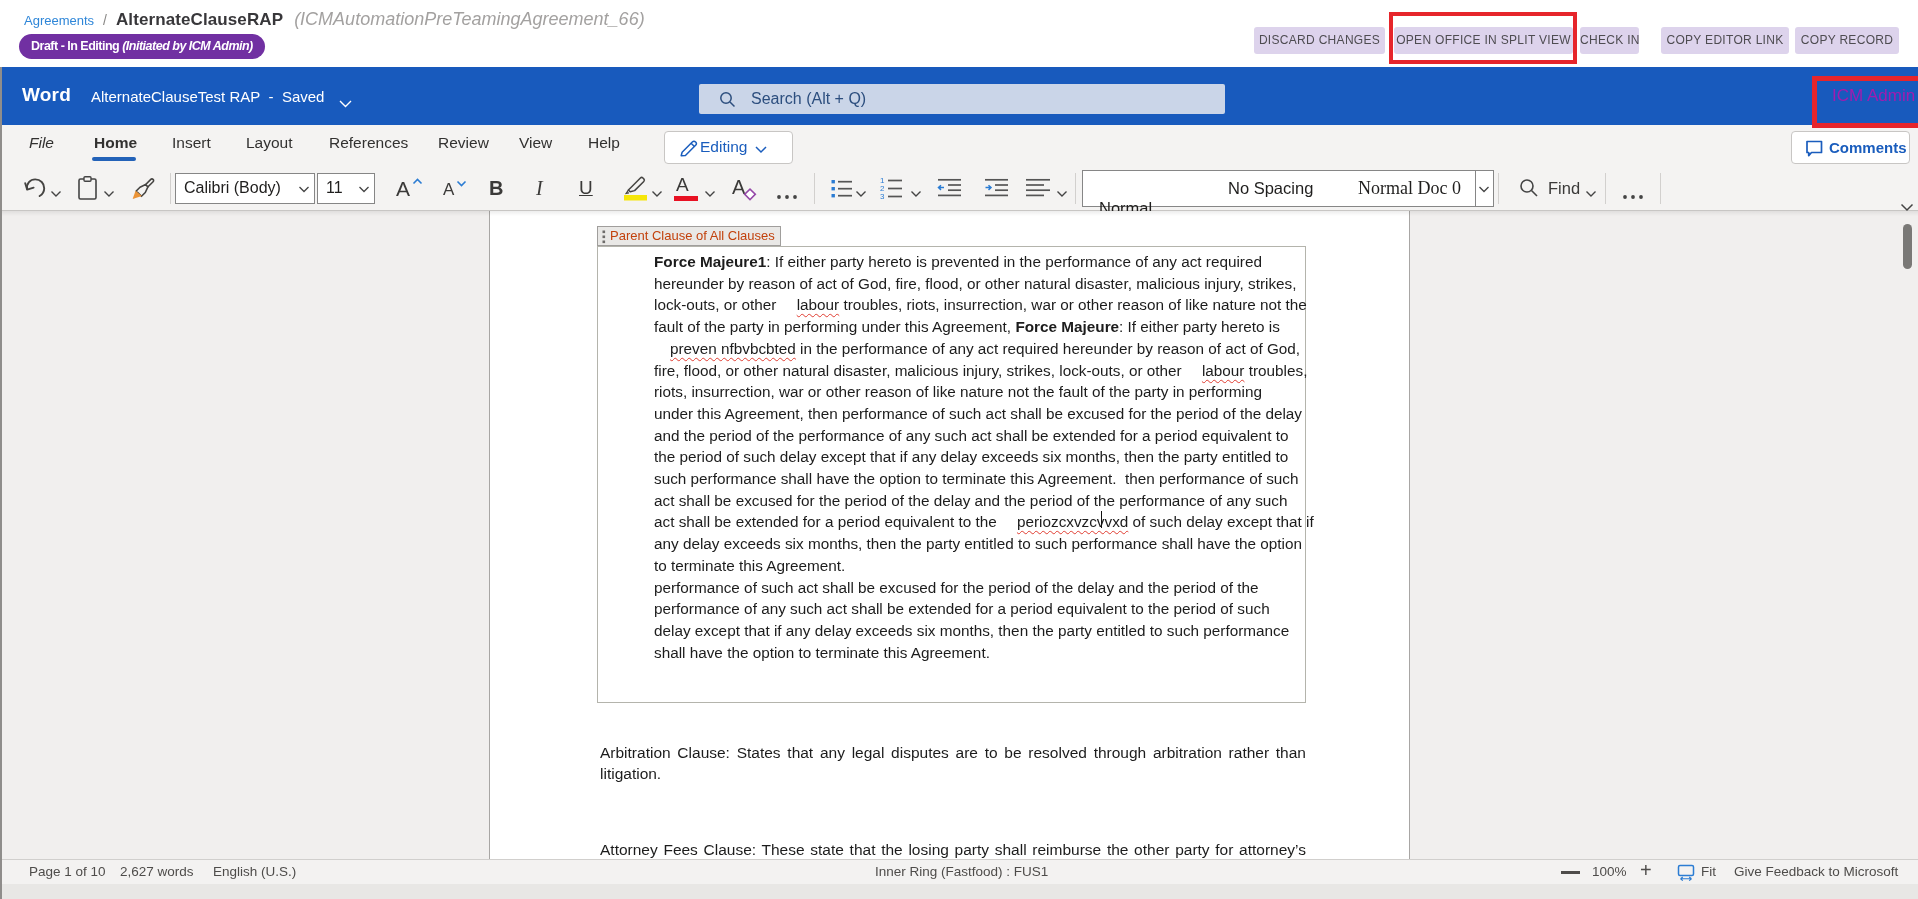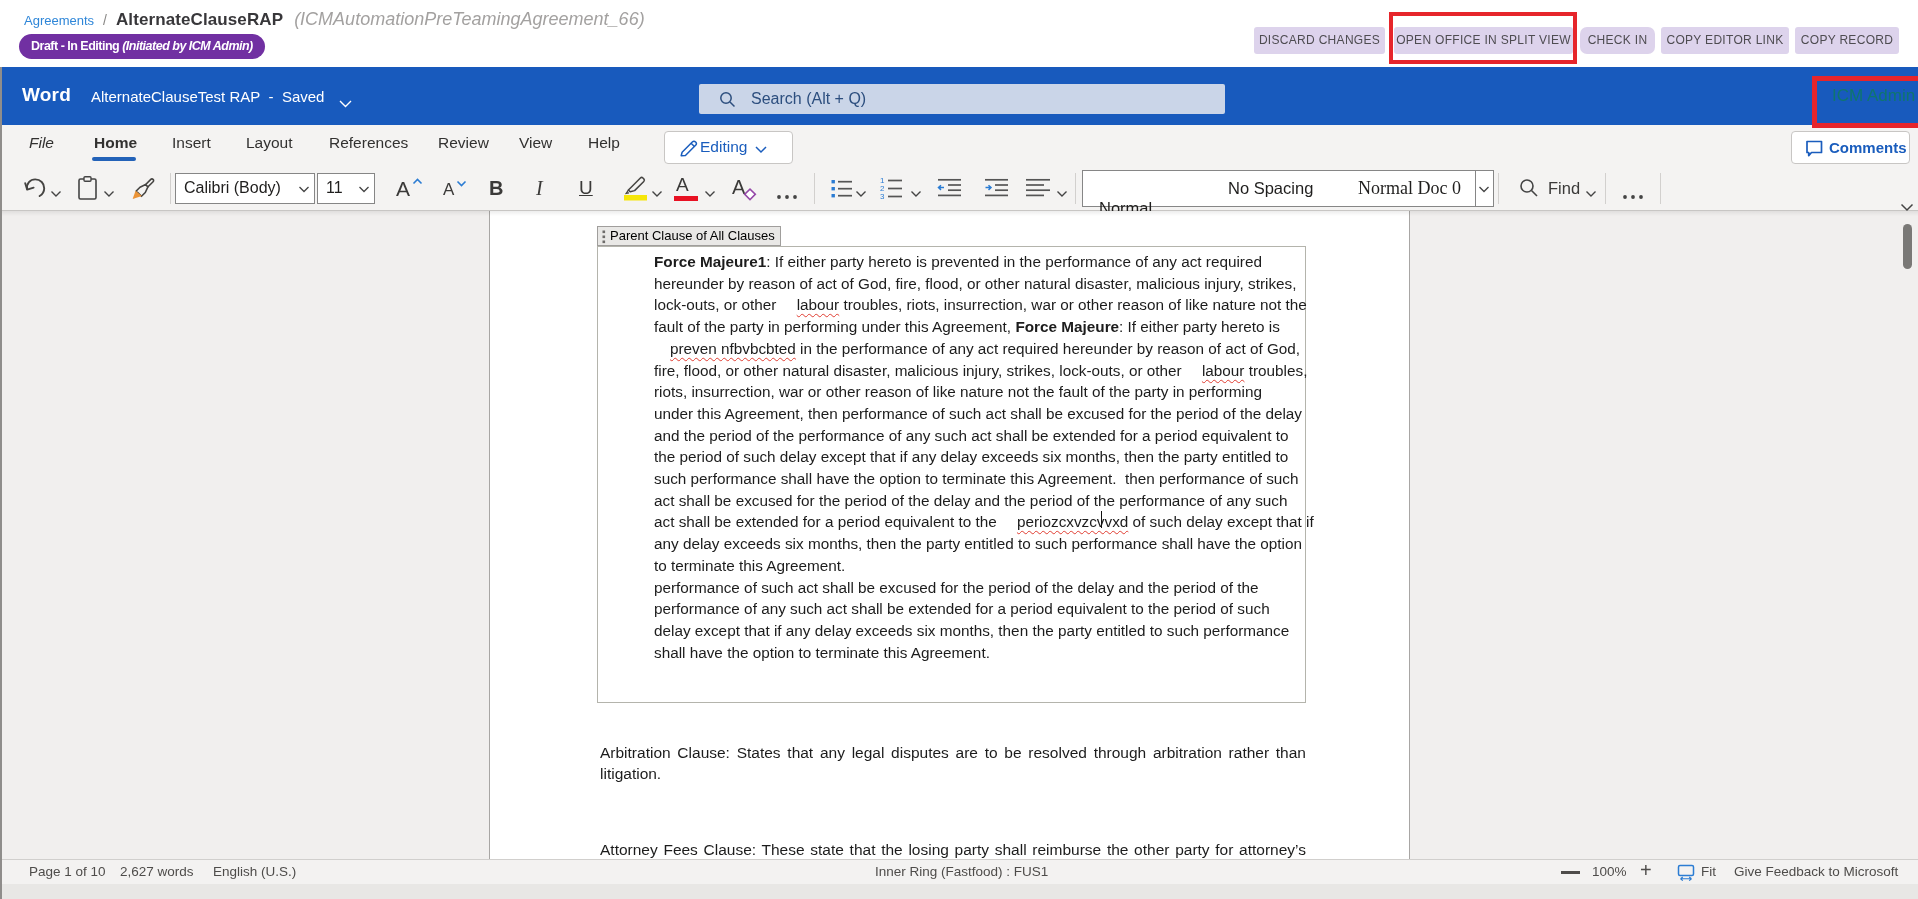--- a/index.html
+++ b/index.html
@@ -40,21 +40,21 @@
 .rbtn { position:absolute; background:#fff; border:1px solid #c8c6c4; border-radius:4px;
   color:#1a5dbd; font-size:16.5px; }
 
 
 #docarea { left:0; top:211px; width:1918px; height:648px; background:#f1efee; }
 #docarea::before { content:""; position:absolute; left:0; top:0; width:1918px; height:5px;
   background:linear-gradient(#00000012, transparent); z-index:4; pointer-events:none; }
 #page { position:absolute; left:489px; top:0; width:921px; height:648px; background:#fff;
   border-left:1px solid #a8a6a4; border-right:1px solid #a8a6a4; }
 #clausetag { position:absolute; left:107px; top:15px; height:20px; background:#e9e8e6;
-  border:1px solid #a09e9c; font-size:13px; color:#000000; line-height:18px; padding:0 5px 8px 12px; }
+  border:1px solid #a09e9c; font-size:13px; color:#c2410c; line-height:18px; padding:0 5px 8px 12px; }
 #clausebox { position:absolute; left:107px; top:35px; width:709px; height:457px;
   border:1px solid #b4b4ac; }
 #boxtext { position:absolute; left:164px; top:40px; font-size:15.3px; line-height:21.7px;
   color:#1c1c1c; white-space:nowrap; }
 .sq { text-decoration:underline; text-decoration-style:wavy; text-decoration-color:#e03c31;
   text-decoration-thickness:1px; text-underline-offset:3px;padding-left:16px; }
 .bodyp { position:absolute; left:110px; font-size:15.5px; line-height:21.3px; color:#1c1c1c;
   width:706px; }
 .just { text-align:justify; text-align-last:justify; }
 #caret { position:absolute; width:1px; height:17px; background:#111; }
@@ -68,36 +68,36 @@
 </style>
 </head>
 <body>
 <div id="root">
 
   <div class="abs" id="header"></div>
   <div class="abs" id="crumb"><span>Agreements</span><span class="sep">/</span><span class="title">AlternateClauseRAP</span><span class="sub">(ICMAutomationPreTeamingAgreement_66)</span></div>
   <div class="abs" id="pill">Draft - In Editing <i>(Initiated by ICM Admin)</i></div>
   <div class="abs hbtn" style="left:1254px; width:131px;">DISCARD CHANGES</div>
   <div class="abs hbtn" style="left:1394px; width:179px;">OPEN OFFICE IN SPLIT VIEW</div>
-  <div class="abs hbtn" style="left:1580px; width:75px;border-radius:7px;">CHECK IN</div>
+  <div class="abs hbtn" style="left:1580px; width:59px;">CHECK IN</div>
   <div class="abs hbtn" style="left:1661px; width:128px;">COPY EDITOR LINK</div>
   <div class="abs hbtn" style="left:1795px; width:104px;">COPY RECORD</div>
   <div class="abs redbox" style="left:1389px; top:12px; width:188px; height:52px;"></div>
 
   <div class="abs" id="bluebar"></div>
   <div class="abs" id="wordlogo">Word</div>
   <div class="abs" id="doctitle">AlternateClauseTest RAP&nbsp;&nbsp;-&nbsp;&nbsp;Saved</div>
   <div class="abs" style="left:339px; top:94px;"><svg width="13" height="8" viewBox="0 0 13 8">
         <path d="M1 1 L6.5 6.5 L12 1" stroke="#fff" stroke-width="1.4" fill="none"></path>
       </svg></div>
   <div class="abs" id="searchbox"><svg style="position:absolute;left:20px;top:7px;" width="17" height="17" viewBox="0 0 17 17">
         <circle cx="7" cy="7" r="5.2" fill="none" stroke="#2c4e7e" stroke-width="1.5"></circle>
         <line x1="11" y1="11" x2="15.5" y2="15.5" stroke="#2c4e7e" stroke-width="1.5"></line>
       </svg><span style="margin-left:52px;">Search (Alt + Q)</span></div>
-  <div class="abs" style="left:1832px; top:86px; color:#0f766e; font-size:17px;">ICM Admin</div>
+  <div class="abs" style="left:1832px; top:86px; color:#a21caf; font-size:17px;">ICM Admin</div>
   <div class="abs redbox" style="left:1812px; top:76px; width:112px; height:52px; border-width:5px;"></div>
 
   <div class="abs" id="ribbon"></div>
   <div class="abs tab" style="left:29px;font-style:italic;">File</div>
   <div class="abs tab" style="left:94px;" id="tabhome">Home</div>
   <div class="abs tab" style="left:172px;">Insert</div>
   <div class="abs tab" style="left:246px;">Layout</div>
   <div class="abs tab" style="left:329px;">References</div>
   <div class="abs tab" style="left:438px;">Review</div>
   <div class="abs tab" style="left:519px;">View</div>

